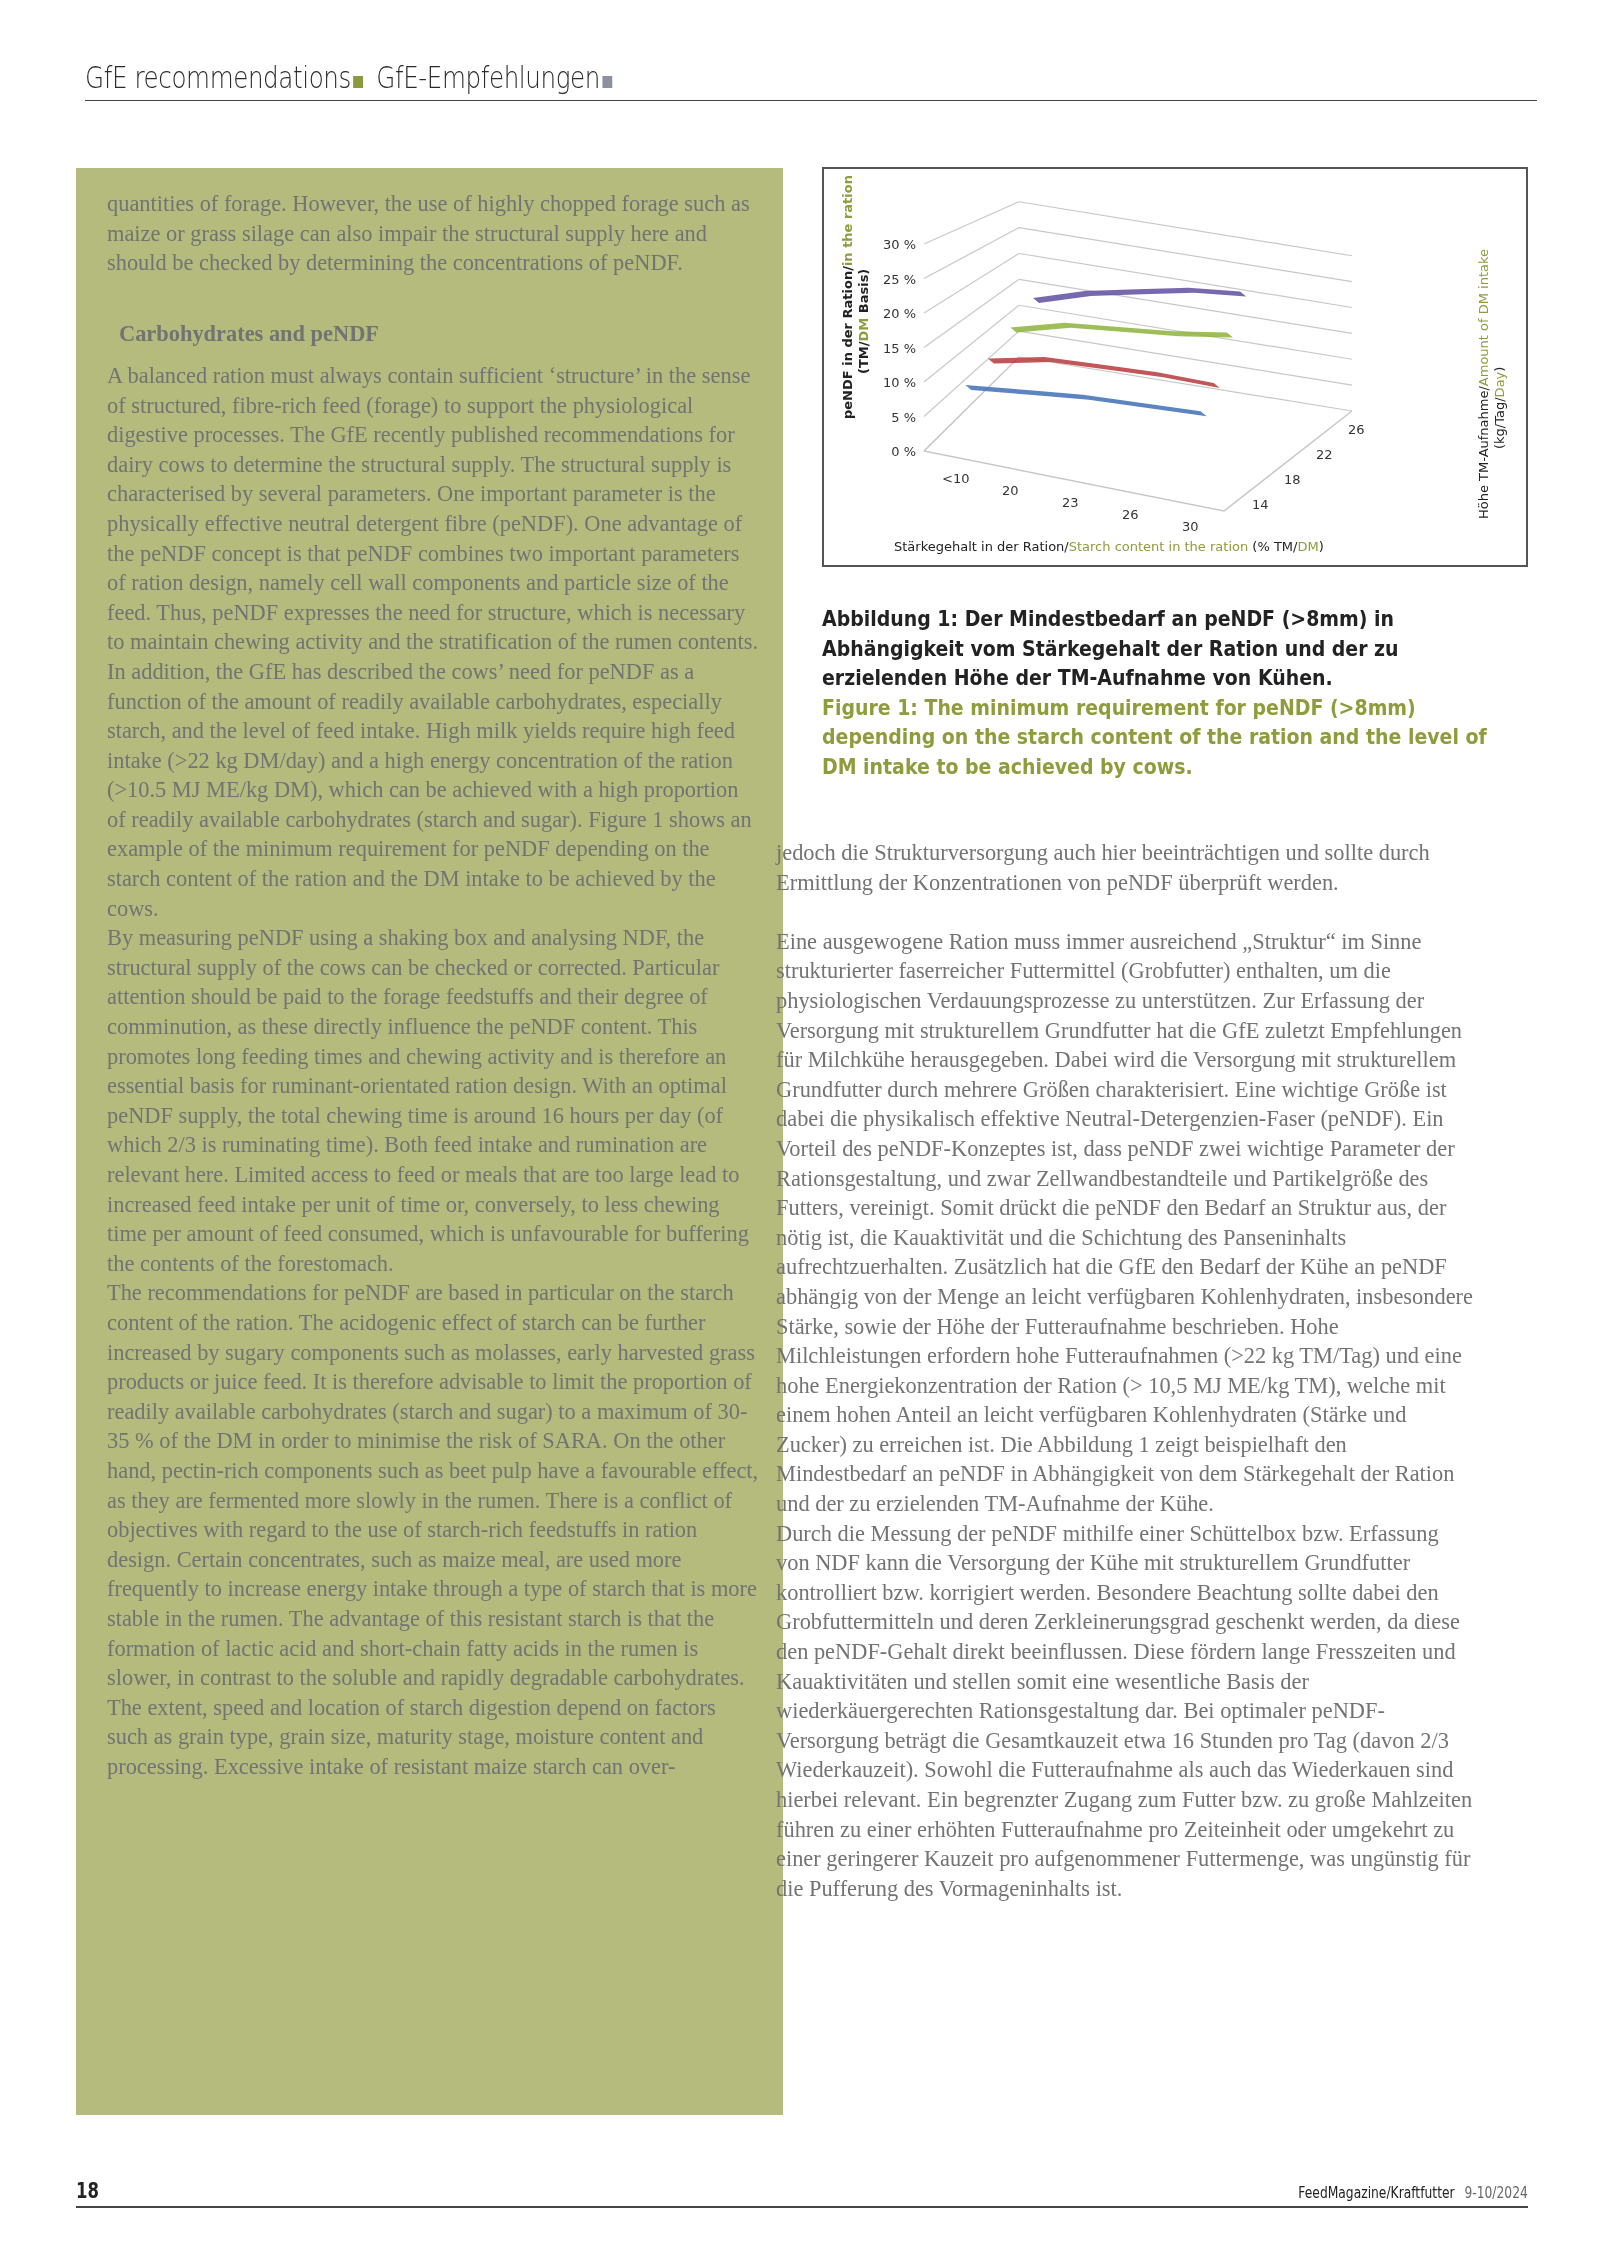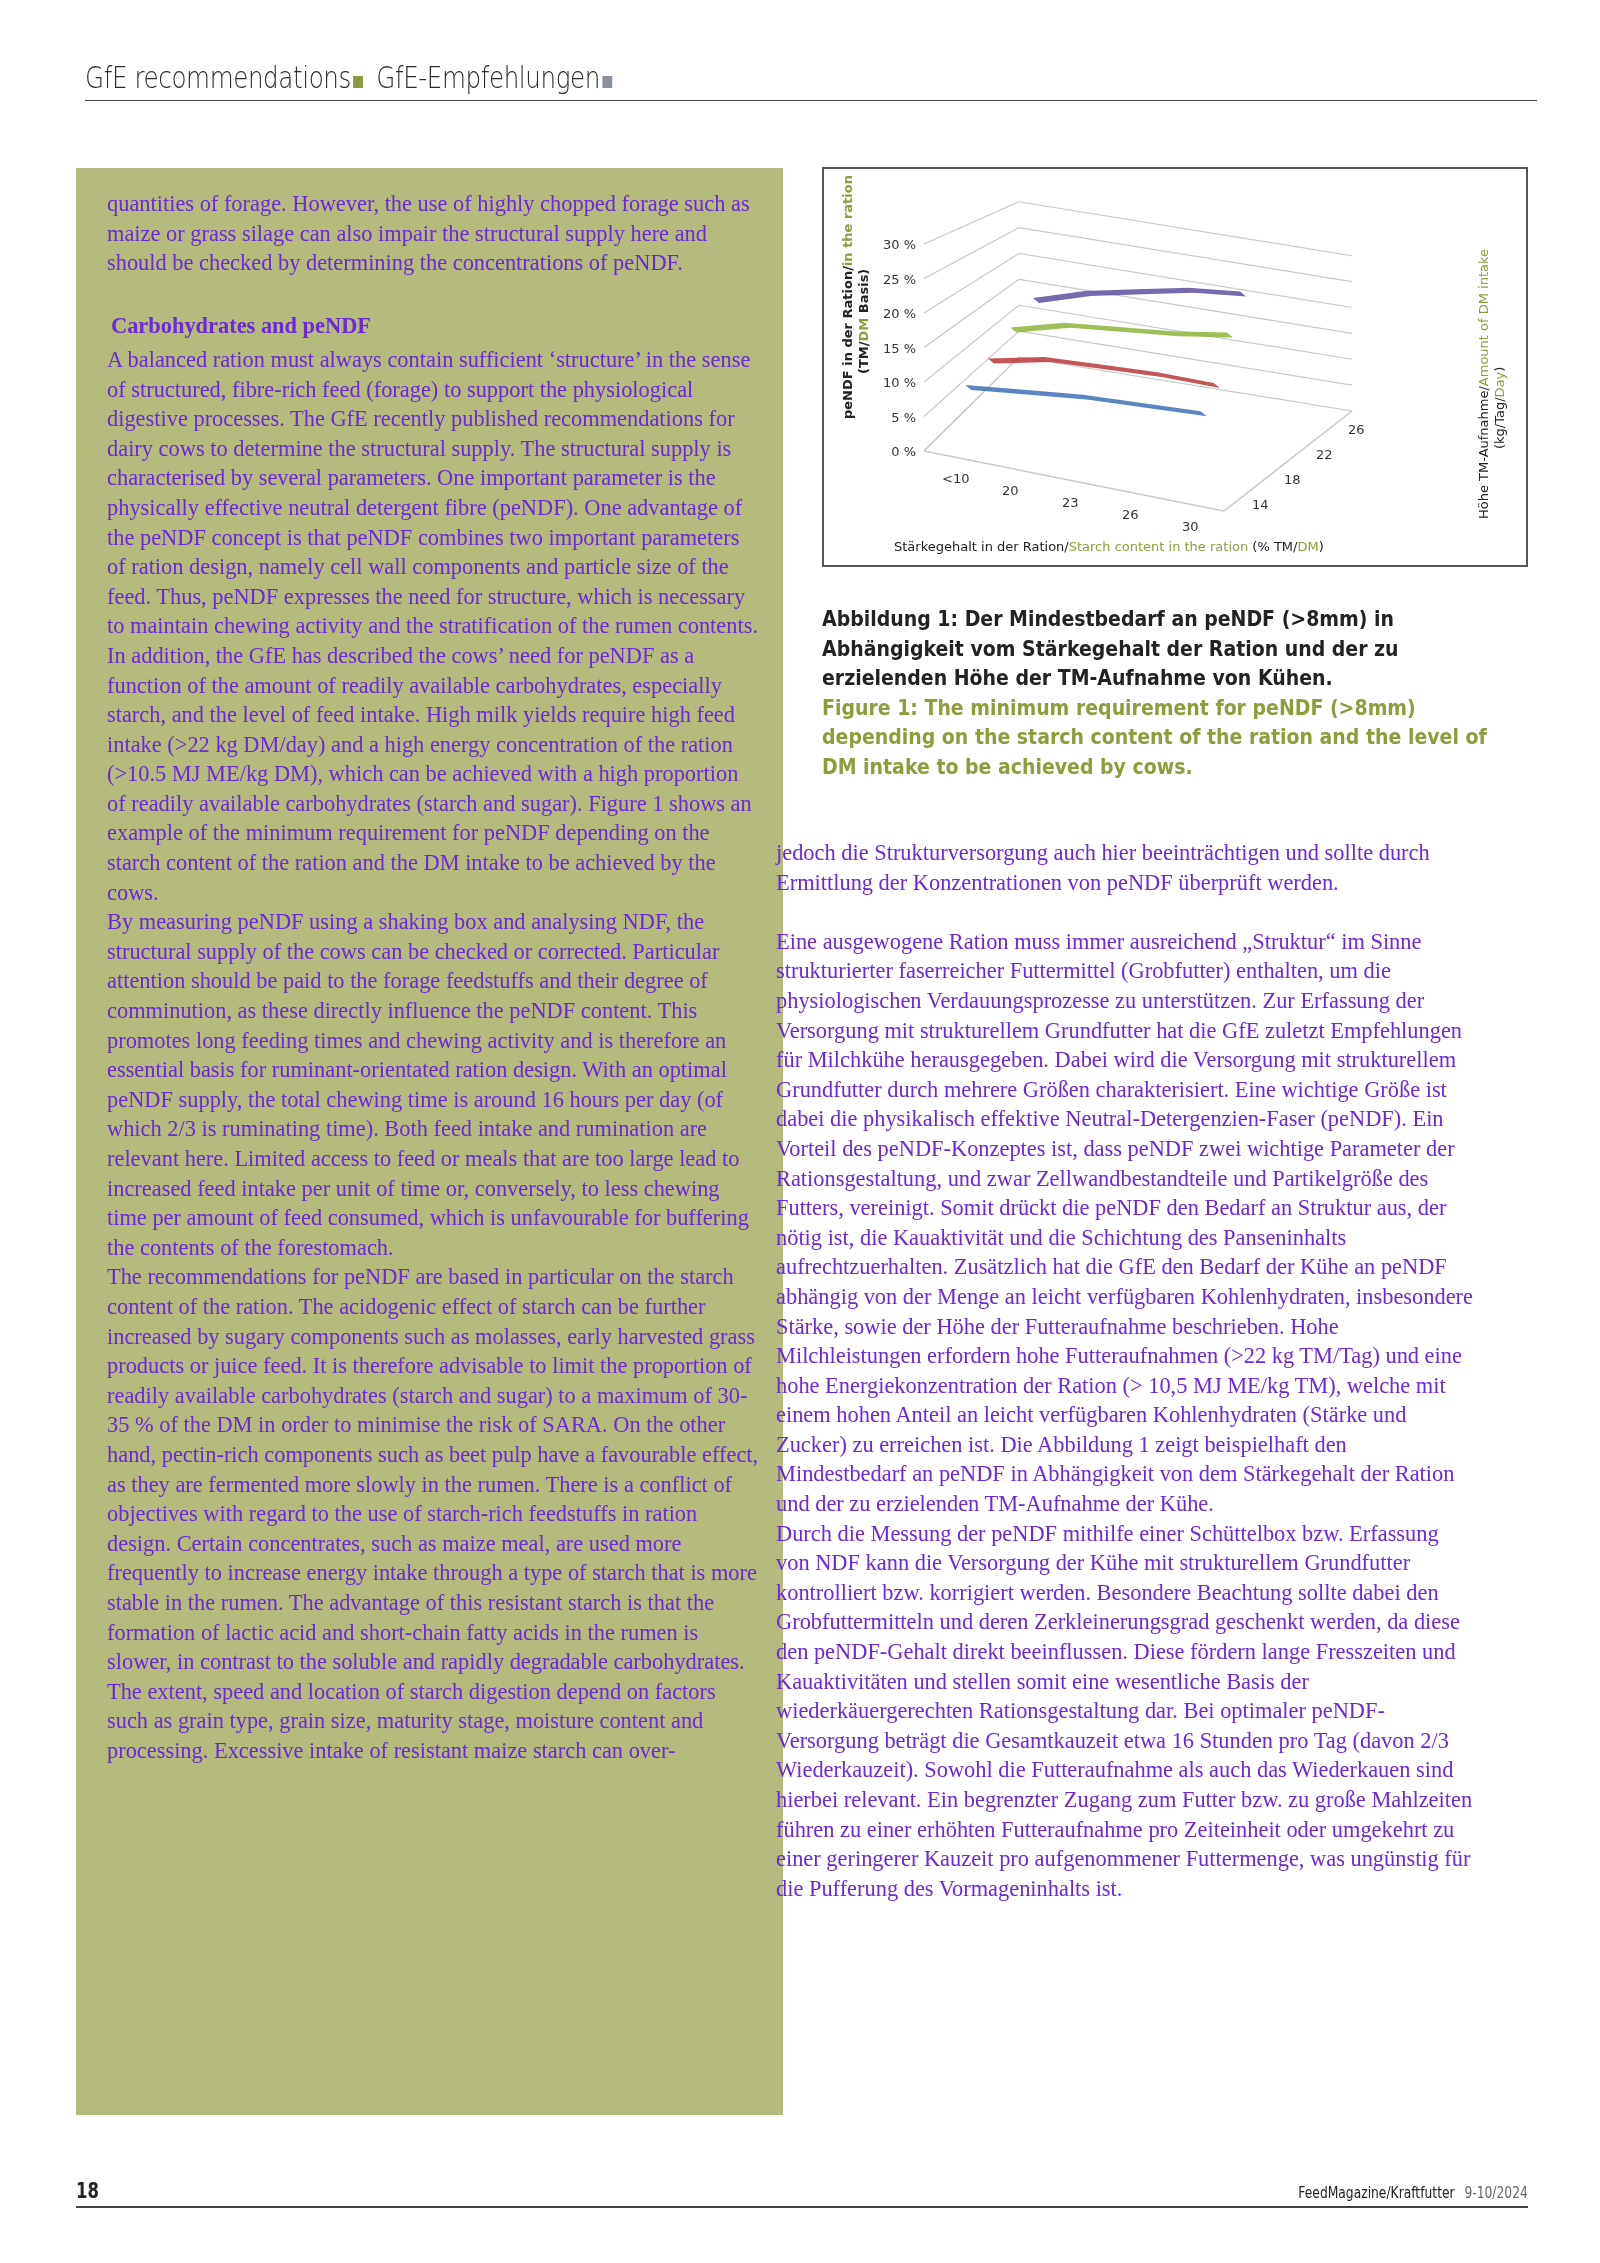--- a/index.html
+++ b/index.html
@@ -4,25 +4,25 @@
 <style>
   html, body { margin: 0; padding: 0; background: #ffffff; }
   body { width: 1600px; height: 2263px; position: relative; overflow: hidden; font-family: "Liberation Serif", serif; color: #222; }
   .header { position: absolute; left: 65px; top: 58px; width: 1452px; height: 42px; border-bottom: 1.5px solid #444; margin-left: 20px; }
   .header-text { font-family: "DejaVu Sans", sans-serif; font-size: 30px; font-weight: 300; color: #2a2a2a; letter-spacing: -0.5px; transform: scaleX(0.82); transform-origin: left center; white-space: nowrap; position: absolute; left: 0; top: 2px; }
   .sq { display: inline-block; width: 12px; height: 12px; vertical-align: baseline; margin: 0 16px 0 3px; }
   .sq.green { background: #8a9a3e; }
   .sq.grey { background: #8c91a0; margin-right: 0; }
 
   .green-box { position: absolute; left: 76px; top: 168px; width: 707px; height: 1947px; background: #b4bb7d; }
-  .col-text { font-family: "Liberation Serif", serif; font-size: 22.4px; line-height: 29.6px; color: #6d28d9; }
+  .col-text { font-family: "Liberation Serif", serif; font-size: 22.4px; line-height: 29.6px; color: #737373; }
   .left-col { position: absolute; left: 107px; top: 189px; width: 655px; }
   .right-col { position: absolute; left: 776px; top: 838px; width: 700px; }
   .para { margin: 0; white-space: pre-line; }
-  .subhead { font-weight: bold; margin: 4px; }
+  .subhead { font-weight: bold; margin: 12px; }
   .gap { height: 29.6px; }
 
   .chart-frame { position: absolute; left: 822px; top: 167px; width: 706px; height: 400px; border: 2px solid #555; box-sizing: border-box; background: #fff; }
   .chart-frame svg { position: absolute; left: 0; top: 0; }
   .caption { position: absolute; left: 822px; top: 604px; width: 700px; font-family: "DejaVu Sans", sans-serif; font-size: 22px; line-height: 29.6px; font-weight: bold; }
   .caption .de { color: #222; transform: scaleX(0.86); transform-origin: left top; width: 116%; }
   .caption .en { color: #8e9c3c; transform: scaleX(0.86); transform-origin: left top; width: 116%; }
 
   .footer { position: absolute; left: 76px; top: 2178px; width: 1452px; height: 28px; border-bottom: 2.5px solid #444; }
   .page-num { position: absolute; left: 0; top: 0; font-family: "DejaVu Sans", sans-serif; font-size: 22px; font-weight: bold; transform: scaleX(0.75); transform-origin: left top; }

